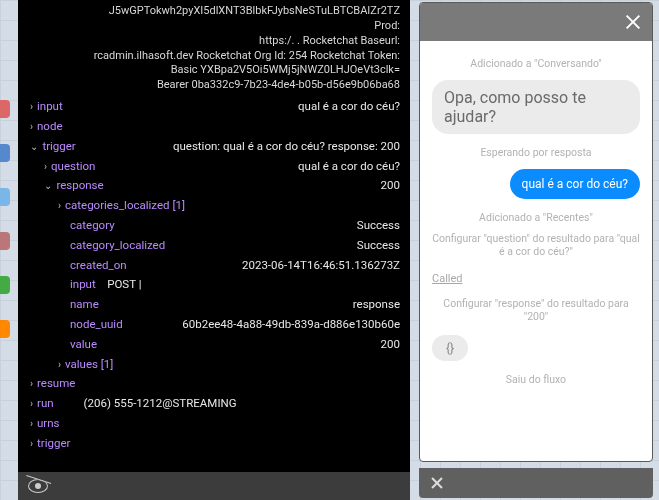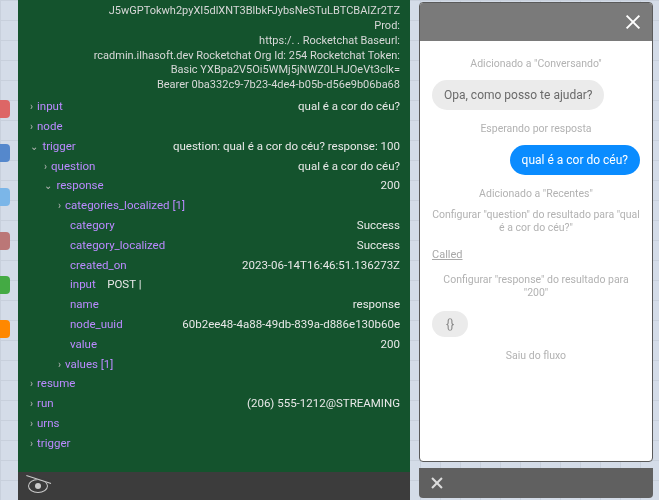--- a/index.html
+++ b/index.html
@@ -29,21 +29,21 @@
   .left-tabs div {
     width: 10px; height: 18px;
     border-radius: 0 4px 4px 0;
   }
 
   
   .debug {
     position: absolute;
     left: 18px; top: 0;
     width: 392px; height: 472px;
-    background: #14532d;
+    background: #000000;
     color: #e8e8e8;
     overflow: hidden;
     font-size: 11.5px;
     line-height: 1.55;
   }
   .hdr-text {
     padding: 4px 10px 2px;
     color: #d8d8d8;
     text-align: right;
     font-size: 11px;
@@ -100,21 +100,21 @@
   .close-x::before{transform:rotate(45deg);}
   .close-x::after{transform:rotate(-45deg);}
   .chat-body{
     flex:1; overflow:auto; padding:10px 12px; font-size:11px; color:#a8a8a8;
     text-align:center;
   }
   .sys { margin:6px 0 8px; color:#b2b2b2; font-size:10.5px;}
   .sys-link { text-decoration: underline; color:#a8a8a8; display:inline-block; margin:6px 0;}
   .bubble-bot{
     background:#ebebeb;color:#6a6a6a;border-radius:16px;
-    padding:8px 12px; display:inline-block; margin:2px 0 6px; font-size:12px;
+    padding:8px 12px; display:inline-block; margin:2px 0 6px; font-size:16px;
   }
   .bubble-user{
     background:#0a8cff;color:#fff;border-radius:16px;
     padding:8px 12px; display:inline-block; margin:2px 0 6px; font-size:12px;
     float:right; clear:both;
   }
   .clr{clear:both;}
   .code-bubble{
     background:#ebebeb;color:#888;border-radius:16px;
     padding:6px 14px; display:inline-block; margin:4px 0 6px; font-size:12px;
@@ -172,21 +172,21 @@
     <div class="row">
       <span class="k"><span class="chev">›</span><span>input</span></span>
       <span class="v">qual é a cor do céu?</span>
     </div>
     <div class="row">
       <span class="k"><span class="chev">›</span><span>node</span></span>
       <span class="v"></span>
     </div>
     <div class="row">
       <span class="k"><span class="chev">⌄</span><span>trigger</span></span>
-      <span class="v">question: qual é a cor do céu? response: 100</span>
+      <span class="v">question: qual é a cor do céu? response: 200</span>
     </div>
 
     <div class="row ind1">
       <span class="k"><span class="chev">›</span><span>question</span></span>
       <span class="v">qual é a cor do céu?</span>
     </div>
     <div class="row ind1">
       <span class="k"><span class="chev">⌄</span><span>response</span></span>
       <span class="v">200</span>
     </div>
@@ -227,21 +227,21 @@
       <span class="k"><span class="chev">›</span><span>values</span>&nbsp;<span class="braced">[1]</span></span>
       <span class="v"></span>
     </div>
 
     <div class="row">
       <span class="k"><span class="chev">›</span><span>resume</span></span>
       <span class="v"></span>
     </div>
     <div class="row">
       <span class="k"><span class="chev">›</span><span>run</span></span>
-      <span class="v" style="text-align:right;flex:1;padding-left:30px">(206) 555-1212@STREAMING</span>
+      <span class="v" style="text-align:left;flex:1;padding-left:30px">(206) 555-1212@STREAMING</span>
     </div>
     <div class="row">
       <span class="k"><span class="chev">›</span><span>urns</span></span>
       <span class="v"></span>
     </div>
     <div class="row">
       <span class="k"><span class="chev">›</span><span>trigger</span></span>
       <span class="v"></span>
     </div>
   </div>

